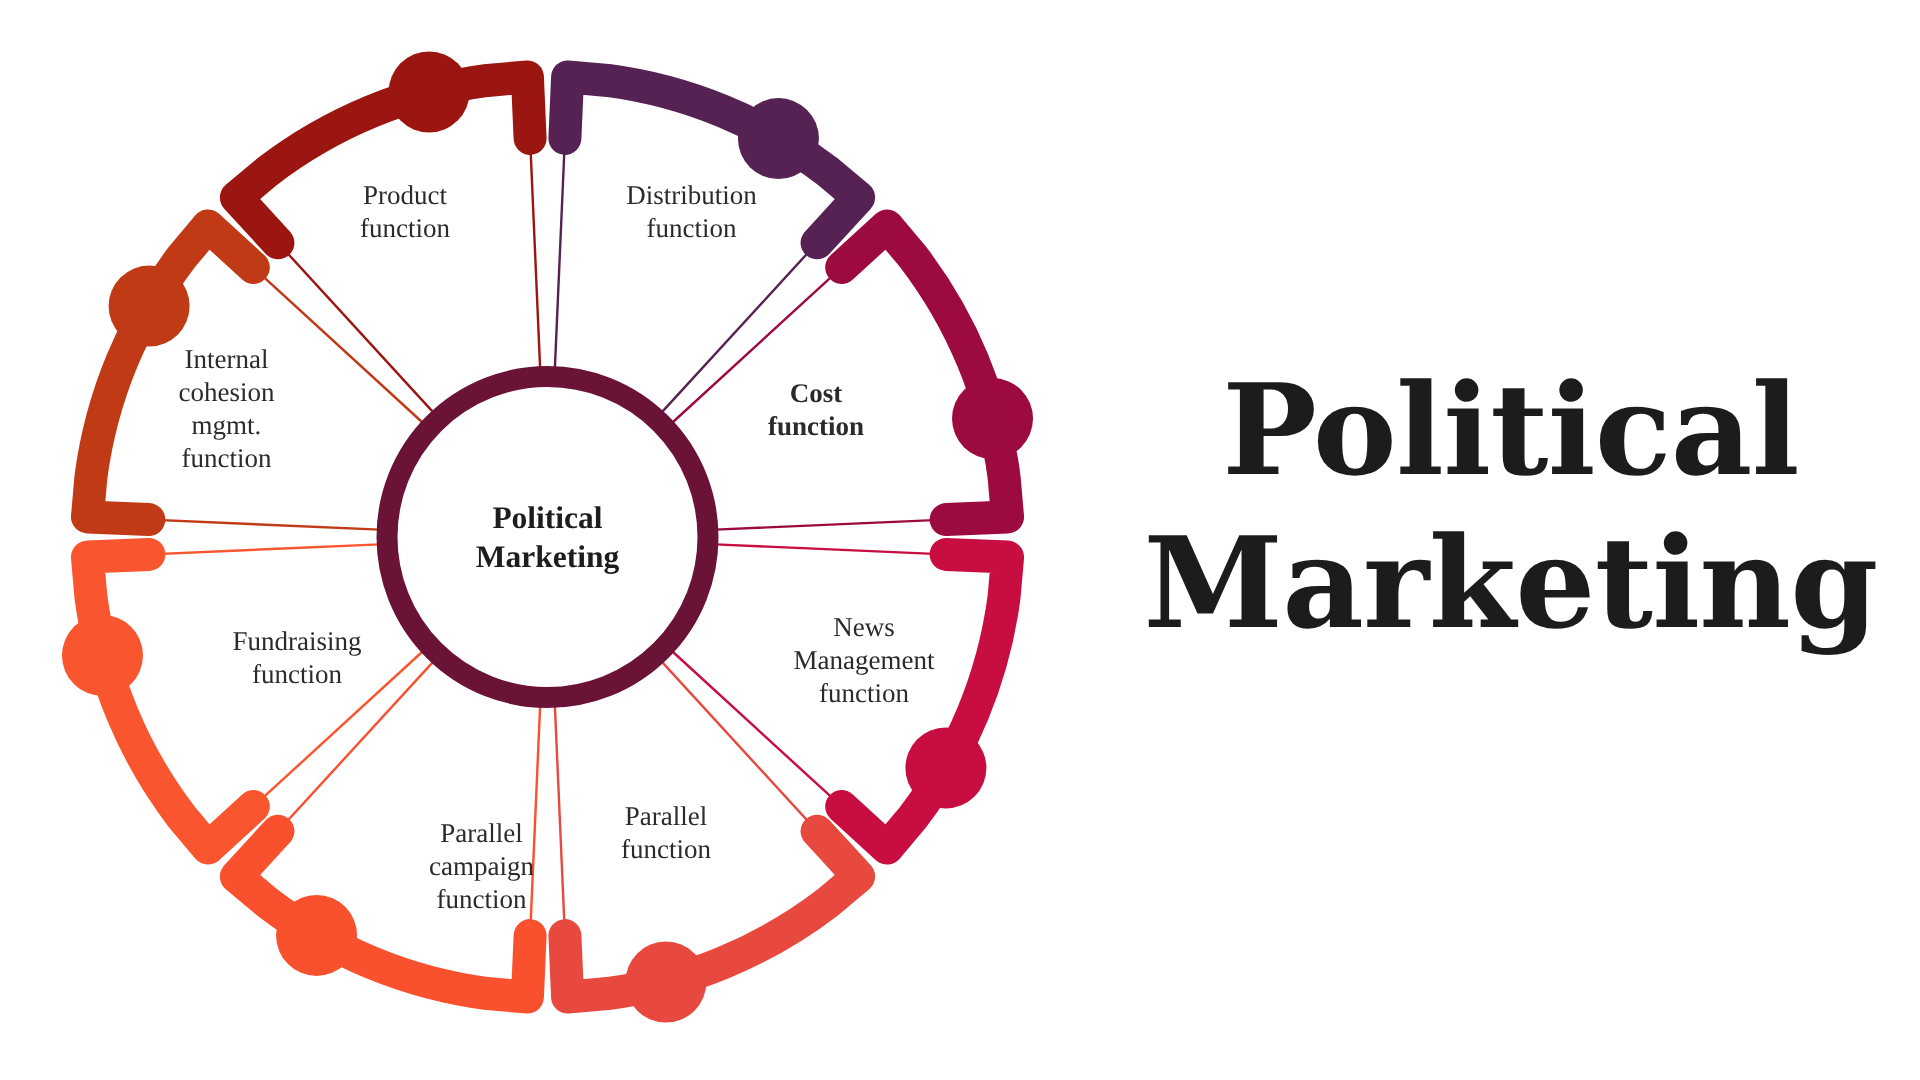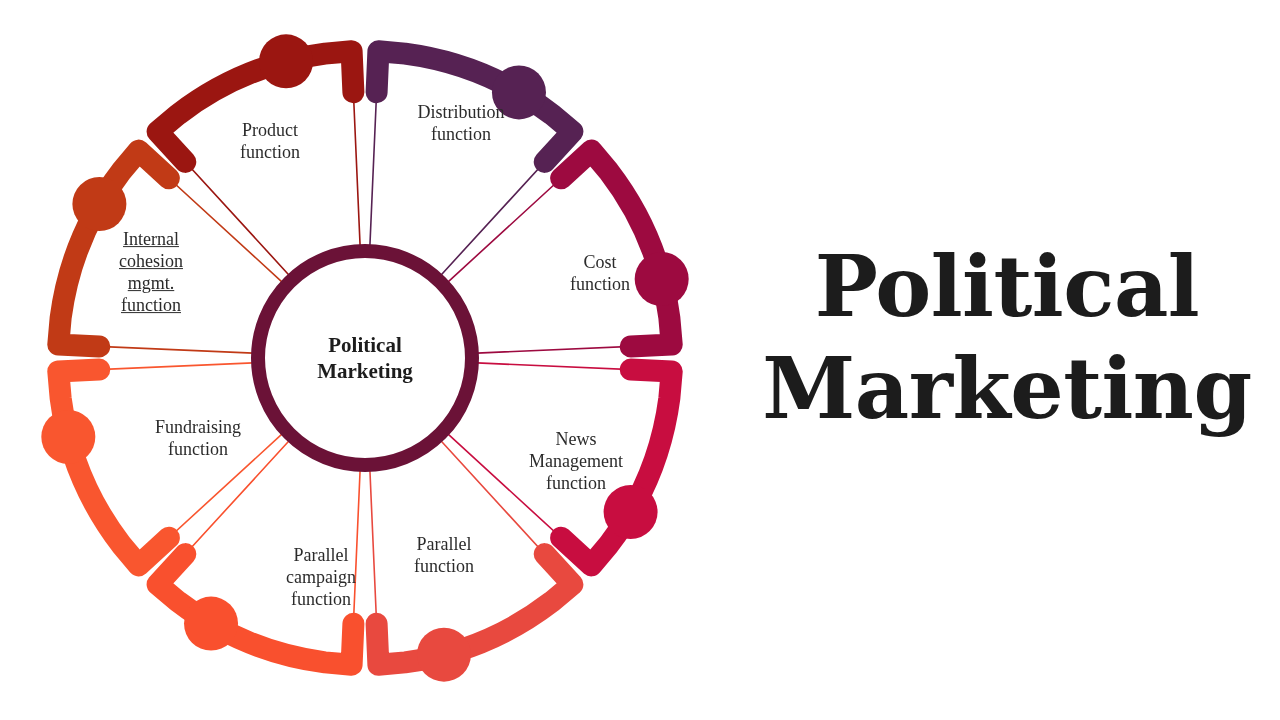--- a/index.html
+++ b/index.html
@@ -120,35 +120,35 @@
         </g>
       </g>
     <g id="center-layer">
       <circle id="center-ring" cx="365" cy="358" r="107" fill="#ffffff" stroke="#6b1237" stroke-width="14"></circle>
     </g>
   </svg>
 
   <div id="labels-layer">
       <div class="petal-label" style="left: 270px; top: 142px;">Product
 function</div>
-      <div class="petal-label" style="left: 461px; top: 124px;">Distribution
+      <div class="petal-label" style="left: 461px; top: 142px;">Distribution
 function</div>
-      <div class="petal-label" style="left: 600px; top: 274px;">Cost
+      <div class="petal-label" style="left: 544px; top: 274px; font-weight: bold;">Cost
 function</div>
-      <div class="petal-label" style="left: 576px; top: 462px;">News
+      <div class="petal-label" style="left: 576px; top: 441px;">News
 Management
 function</div>
       <div class="petal-label" style="left: 444px; top: 556px;">Parallel
 function</div>
       <div class="petal-label" style="left: 273px; top: 578px; margin-left: 48px;">Parallel
 campaign
 function</div>
       <div class="petal-label" style="left: 152px; top: 439px; margin-left: 46px;">Fundraising
 function</div>
-      <div class="petal-label" style="left: 151px; top: 273px; text-decoration: underline;">Internal
+      <div class="petal-label" style="left: 151px; top: 273px;">Internal
 cohesion
 mgmt.
 function</div>
     </div>
 
   <div class="center-label" id="center-label" style="left: 365px; top: 358px;">Political
 Marketing</div>
 
   <div id="side-title">Political
 Marketing</div>

